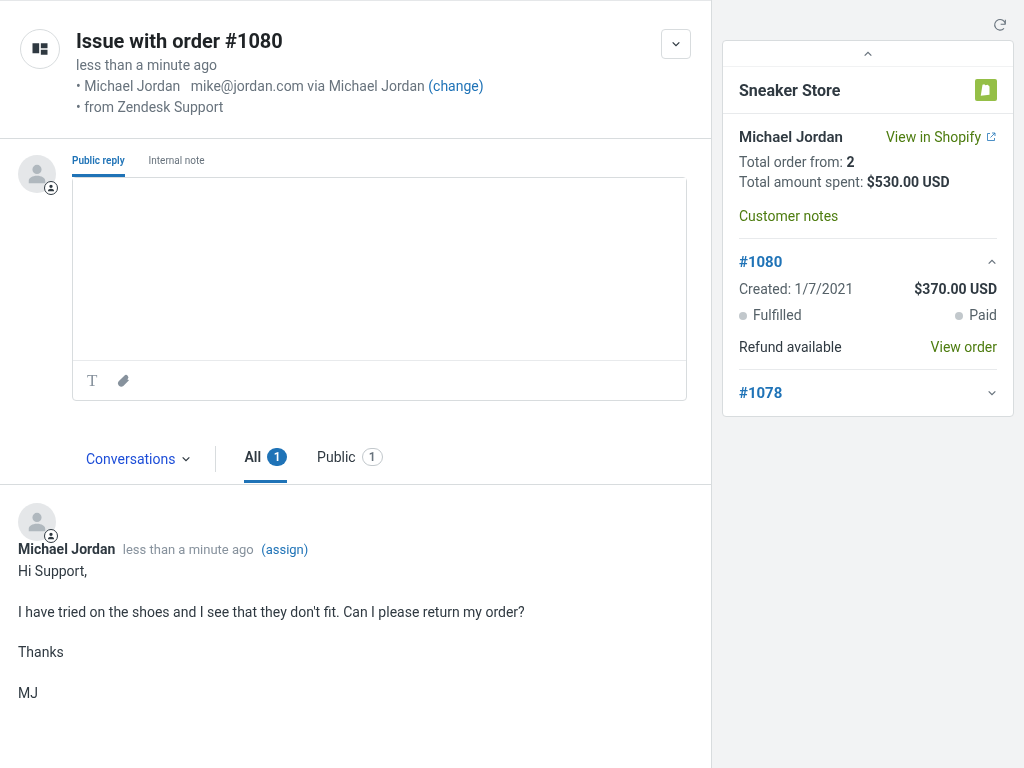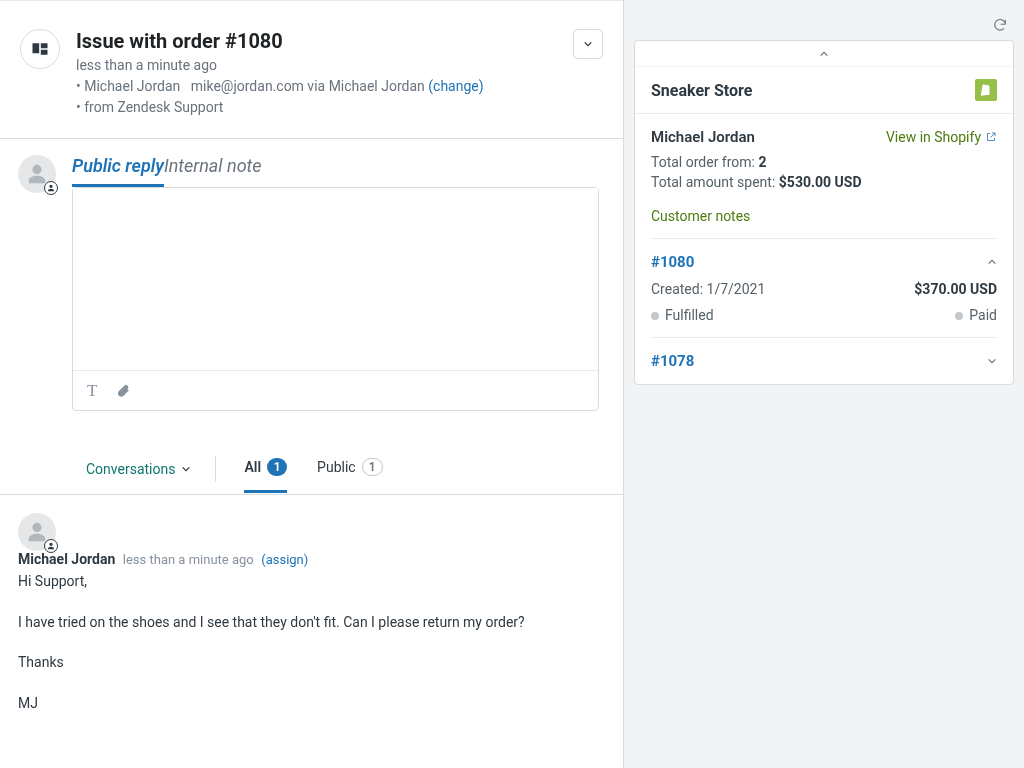--- a/index.html
+++ b/index.html
@@ -7,21 +7,21 @@
     font-family: -apple-system, BlinkMacSystemFont, "Segoe UI", Roboto, Helvetica, Arial, sans-serif;
     font-size: 14px;
     color: #2f3941;
     background: #fff;
     width: 1024px;
     height: 768px;
     overflow: hidden;
     display: flex;
   }
   .main-col {
-    width: 624px;
+    width: 712px;
     border-right: 1px solid #d8dcde;
     display: flex;
     flex-direction: column;
   }
   .side-col {
     flex: 1;
     background: #f2f3f4;
     display: flex;
     flex-direction: column;
   }
@@ -75,21 +75,21 @@
   }
   .avatar svg { width: 22px; height: 22px; fill: #b0b8be; }
   .avatar .status {
     position: absolute; right: -2px; bottom: -2px;
     width: 14px; height: 14px; border-radius: 50%;
     background: #fff; border: 1px solid #2f3941;
     display: flex; align-items: center; justify-content: center;
   }
   .avatar .status svg { width: 8px; height: 8px; fill: #2f3941; }
   .reply-panel { flex: 1; }
-  .reply-tabs { display: flex; font-size: 18px; margin-bottom: 0; font-style: italic; }
+  .reply-tabs { display: flex; gap: 24px; font-size: 10px; margin-bottom: 0; }
   .reply-tab { padding: 0 0 8px 0; color: #68737d; cursor: pointer; }
   .reply-tab.active { color: #1f73b7; font-weight: 600; border-bottom: 3px solid #1f73b7; }
   .reply-box {
     border: 1px solid #d8dcde; border-radius: 4px;
     height: 224px;
     display: flex; flex-direction: column;
   }
   .reply-text { flex: 1; padding: 10px; font-size: 14px; color: #2f3941; border: none; outline: none; resize: none; font-family: inherit; }
   .reply-toolbar {
     border-top: 1px solid #e8eaec;
@@ -103,21 +103,21 @@
 
   
   .convo-bar {
     display: flex; align-items: center;
     padding: 0 24px 0 86px;
     height: 52px;
     gap: 28px;
     border-bottom: 1px solid #d8dcde;
     margin-top: 20px;
   }
-  .convo-select { display: flex; align-items: center; gap: 6px; color: #0f766e; cursor: pointer; font-size: 14px; padding-right: 24px; border-right: 1px solid #d8dcde; height: 26px; }
+  .convo-select { display: flex; align-items: center; gap: 6px; color: #1d4ed8; cursor: pointer; font-size: 14px; padding-right: 24px; border-right: 1px solid #d8dcde; height: 26px; }
   .filter-tabs { display: flex; gap: 30px; align-items: center; }
   .filter-tab { display: flex; align-items: center; gap: 6px; font-size: 14px; color: #2f3941; padding: 14px 0; cursor: pointer; border-bottom: 3px solid transparent; }
   .filter-tab.active { border-bottom-color: #1f73b7; font-weight: 600; }
   .pill {
     display: inline-flex; align-items: center; justify-content: center;
     min-width: 20px; height: 18px; padding: 0 6px;
     border-radius: 9px; font-size: 12px; font-weight: 600;
   }
   .pill.blue { background: #1f73b7; color: #fff; }
   .pill.gray { background: #fff; border: 1px solid #c2c8cc; color: #68737d; }
@@ -341,20 +341,24 @@
         </div>
         <div class="order-body">
           <div class="line">
             <span class="muted">Created: 1/7/2021</span>
             <span class="strong">$370.00 USD</span>
           </div>
           <div class="line">
             <span class="muted"><span class="status-dot"></span><span>Fulfilled</span></span>
             <span class="muted"><span class="status-dot"></span><span>Paid</span></span>
           </div>
+          <div class="line" style="margin-top:16px">
+            <span>Refund available</span>
+            <span class="link">View order</span>
+          </div>
         </div>
       </div>
 
       <div class="divider"></div>
 
       <div class="card-section">
         <div class="order-head">
           <span class="order-id">#1078</span>
           <svg class="chev" viewBox="0 0 12 12">
               <path d="M2 4l4 4 4-4" fill="none" stroke="#68737d" stroke-width="1.5"></path>

